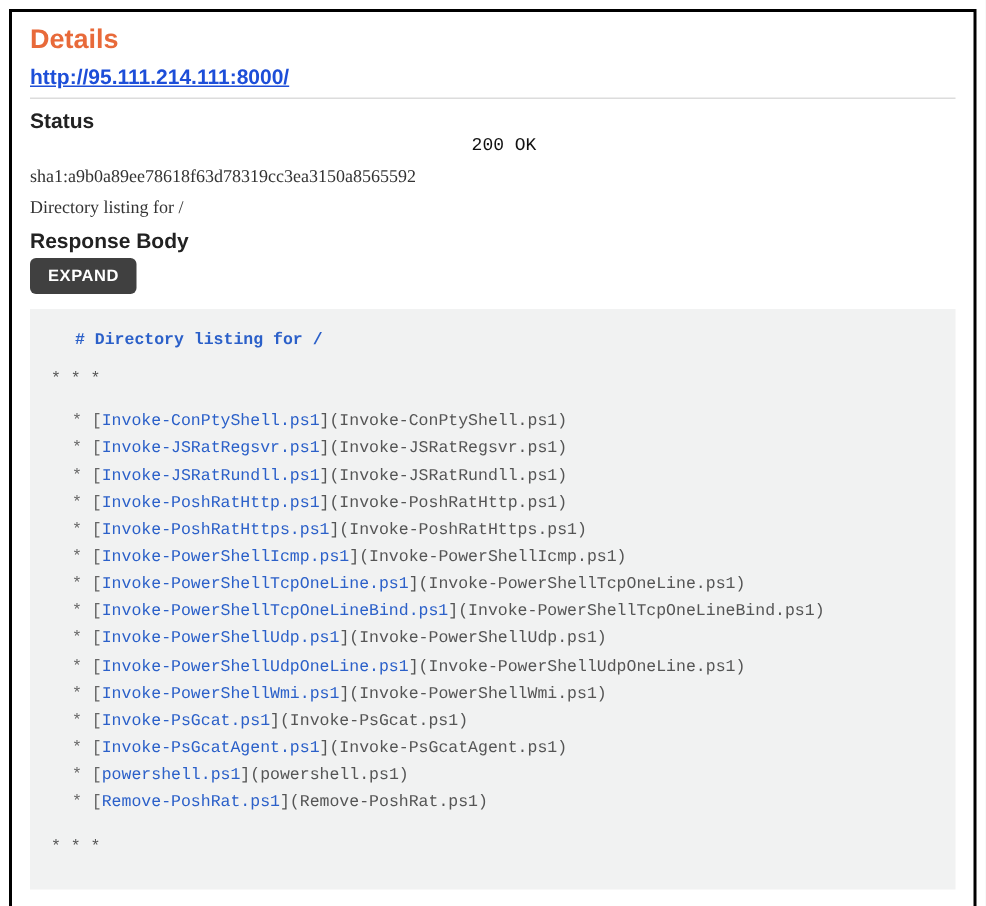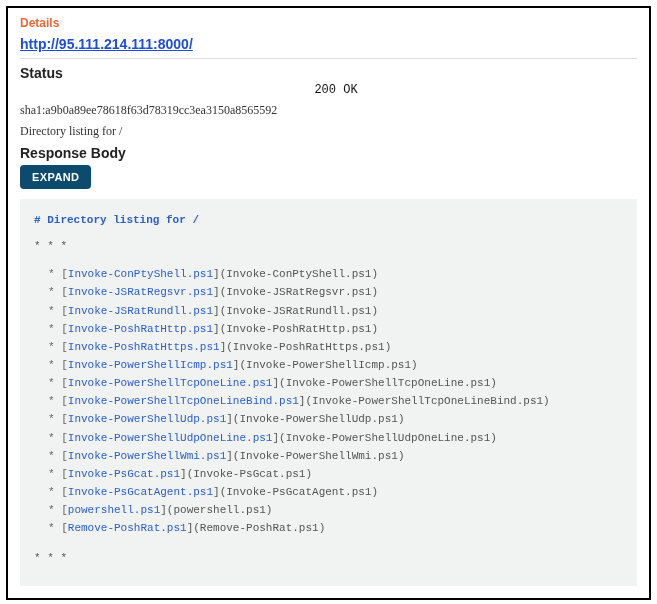--- a/index.html
+++ b/index.html
@@ -9,21 +9,21 @@
     padding: 6px;
     width: 657px;
   }
   .panel {
     border: 2px solid #000;
     padding: 8px 12px 12px 12px;
   }
   .details-title {
     color: #e86a3a;
     font-weight: 700;
-    font-size: 12px;
+    font-size: 18px;
     margin-bottom: 6px;
   }
   .url {
     color: #1d4ed8;
     font-weight: 700;
     font-size: 14px;
     margin-bottom: 6px;
     text-decoration: underline;
   }
   .hr {
@@ -44,21 +44,21 @@
     margin: 2px 0 6px 15px;
     text-align: center;
   }
   .mono-val {
     font-family: Liberation Serif, serif;
     font-size: 12px;
     color: #333;
     margin: 2px 0 6px 0;
   }
   .expand-btn {
-    background: #0c4a6e;
+    background: #404040;
     color: #fff;
     border: none;
     border-radius: 4px;
     padding: 6px 12px;
     font-size: 11px;
     font-weight: 600;
     letter-spacing: 0.4px;
     cursor: pointer;
     margin: 4px 0 10px 0;
   }
@@ -68,20 +68,21 @@
     font-family: "Courier New", Consolas, monospace;
     font-size: 11px;
     line-height: 1.65;
     color: #444;
   }
   .code-heading {
     color: #2b60c9;
     font-weight: 700;
     margin-bottom: 8px;
     font-size: 11px;
+    margin-left: 16px;
   }
   .sep { color: #555; margin: 6px 0 10px 0; }
   .listing { padding-left: 14px; }
   .listing .row { white-space: nowrap; }
   .bullet { color: #666; }
   .link { color: #2b60c9; }
   .paren { color: #555; }
   .sep-bottom { color: #555; margin-top: 12px; }
 </style>
 </head>

